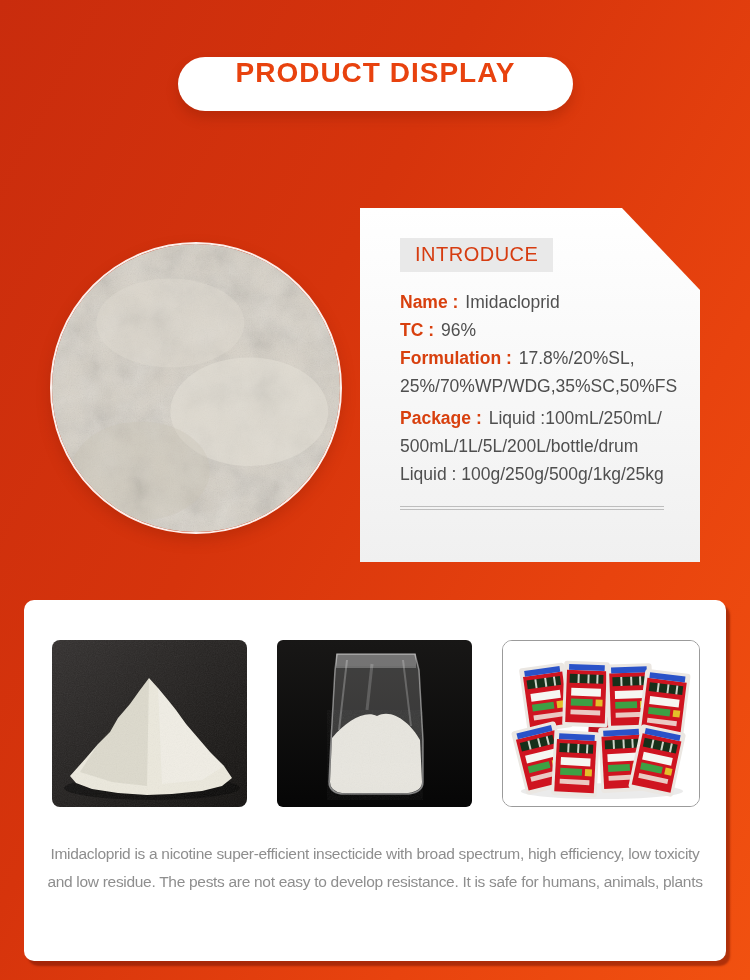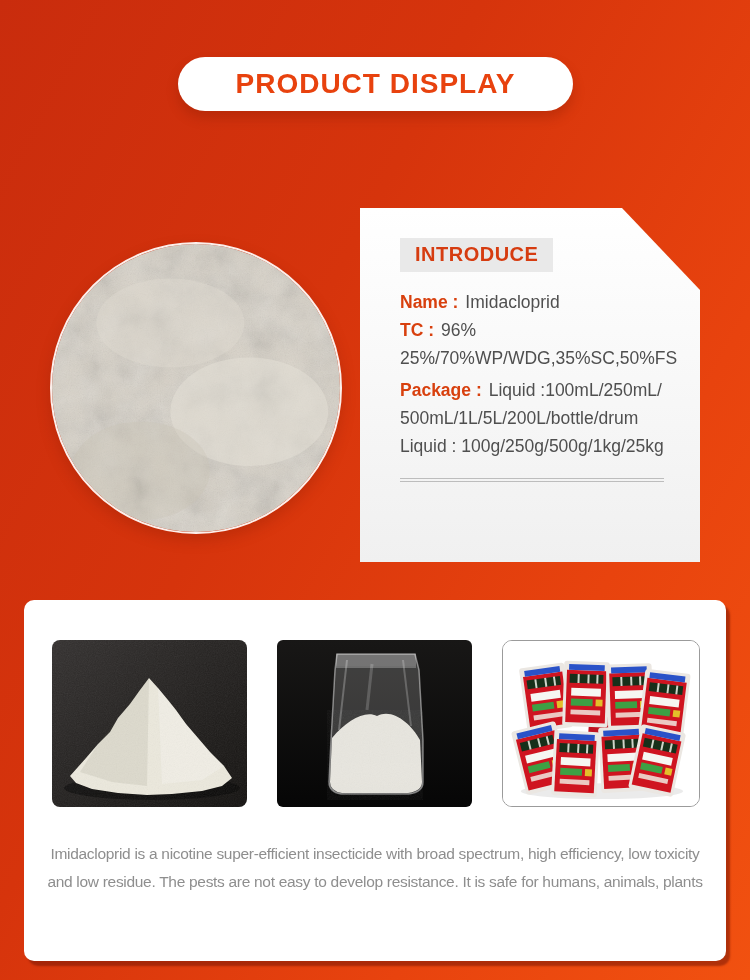--- a/index.html
+++ b/index.html
@@ -7,21 +7,21 @@
   body { font-family:"Liberation Sans", sans-serif; }
   .page {
     position:relative; width:750px; height:980px; overflow:hidden;
     background:linear-gradient(118deg,#c92c0d 0%, #d6340c 38%, #e8430e 72%, #f15110 100%);
   }
 
   
   .banner {
     position:absolute; left:178px; top:57px; width:395px; height:54px;
     background:#ffffff; border-radius:27px;
-    display:flex; align-items:center; justify-content:center;
+    display:flex; align-items:flex-start; justify-content:center;
     box-shadow:0 7px 12px rgba(130,25,4,0.30);
   }
   .banner span {
     color:#e8420e; font-size:28px; font-weight:bold; letter-spacing:1px;
   }
 
   
   .powder-circle {
     position:absolute; left:50px; top:242px; width:292px; height:292px;
     border-radius:50%; overflow:hidden; border:2px solid rgba(255,255,255,0.92);
@@ -30,21 +30,21 @@
   .powder-circle svg { display:block; width:100%; height:100%; }
 
   
   .intro-card {
     position:absolute; left:360px; top:208px; width:340px; height:354px;
     background:linear-gradient(180deg,#ffffff 0%, #f7f7f7 55%, #f0f0f0 100%);
     clip-path:polygon(0 0, 262px 0, 100% 82px, 100% 100%, 0 100%);
   }
   .intro-heading {
     display:inline-block; margin:30px 0 0 40px; padding:5px 15px 6px;
-    background:#e9e9e9; color:#d63c10; font-size:20px; font-weight:bold;
+    background:#e9e9e9; color:#d63c10; font-size:20px; font-weight:normal;
     letter-spacing:0.5px;
   }
   .intro-lines { margin:16px 20px 0 40px; font-size:17.5px; line-height:28px; color:#4f4f4f; }
   .iline.group-gap { margin-top:4px; }
   .ilabel { color:#d8400e; font-weight:bold; }
   .ilabel:not(:empty) { margin-right:7px; }
   .divider {
     margin:18px 36px 0 40px; height:4px;
     border-top:1px solid #bdbdbd; border-bottom:1px solid #bdbdbd;
   }
@@ -120,20 +120,21 @@
       <ellipse cx="90" cy="230" rx="70" ry="50" fill="#c9c2b5" opacity="0.35"></ellipse>
       <ellipse cx="120" cy="80" rx="75" ry="45" fill="#e2dcd1" opacity="0.4"></ellipse>
     </svg>
   </div>
 
   <div class="intro-card">
     <div class="intro-heading">INTRODUCE</div>
     <div class="intro-lines">
       <p class="iline"><span class="ilabel">Name :</span><span class="ival">Imidacloprid</span></p>
       <p class="iline"><span class="ilabel">TC :</span><span class="ival">96%</span></p>
+      <p class="iline"><span class="ilabel">Formulation :</span><span class="ival">17.8%/20%SL,</span></p>
       <p class="iline"><span class="ilabel"></span><span class="ival">25%/70%WP/WDG,35%SC,50%FS</span></p>
       <p class="iline group-gap"><span class="ilabel">Package :</span><span class="ival">Liquid :100mL/250mL/</span></p>
       <p class="iline"><span class="ilabel"></span><span class="ival">500mL/1L/5L/200L/bottle/drum</span></p>
       <p class="iline"><span class="ilabel"></span><span class="ival">Liquid : 100g/250g/500g/1kg/25kg</span></p>
     </div>
     <div class="divider"></div>
   </div>
 
   <div class="panel">
 

